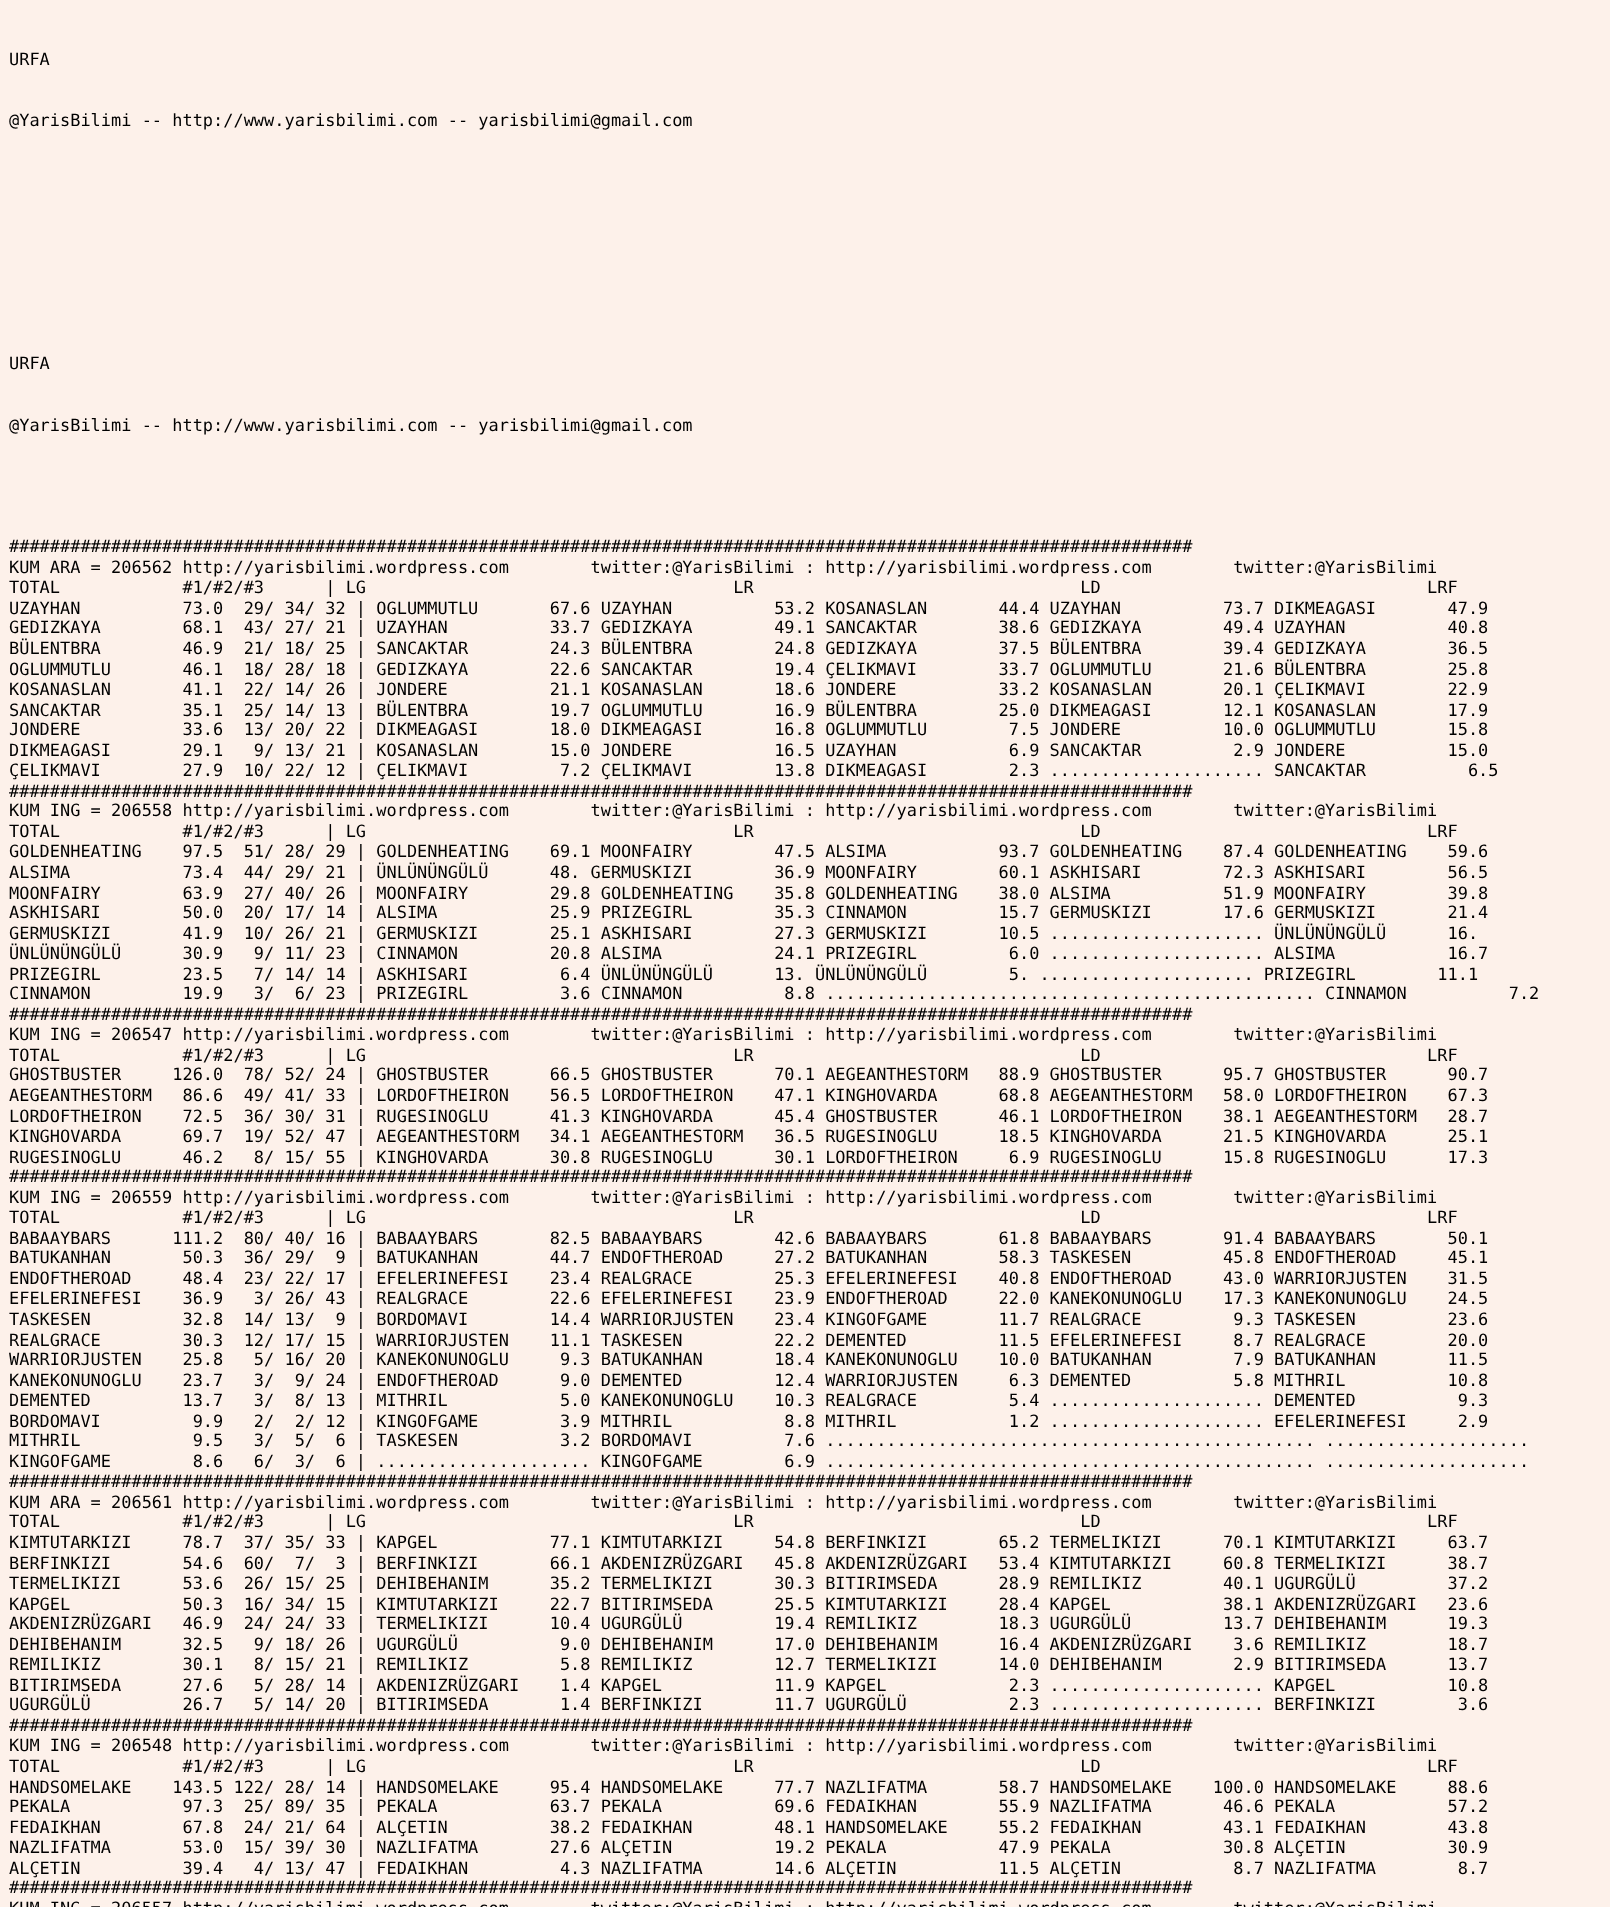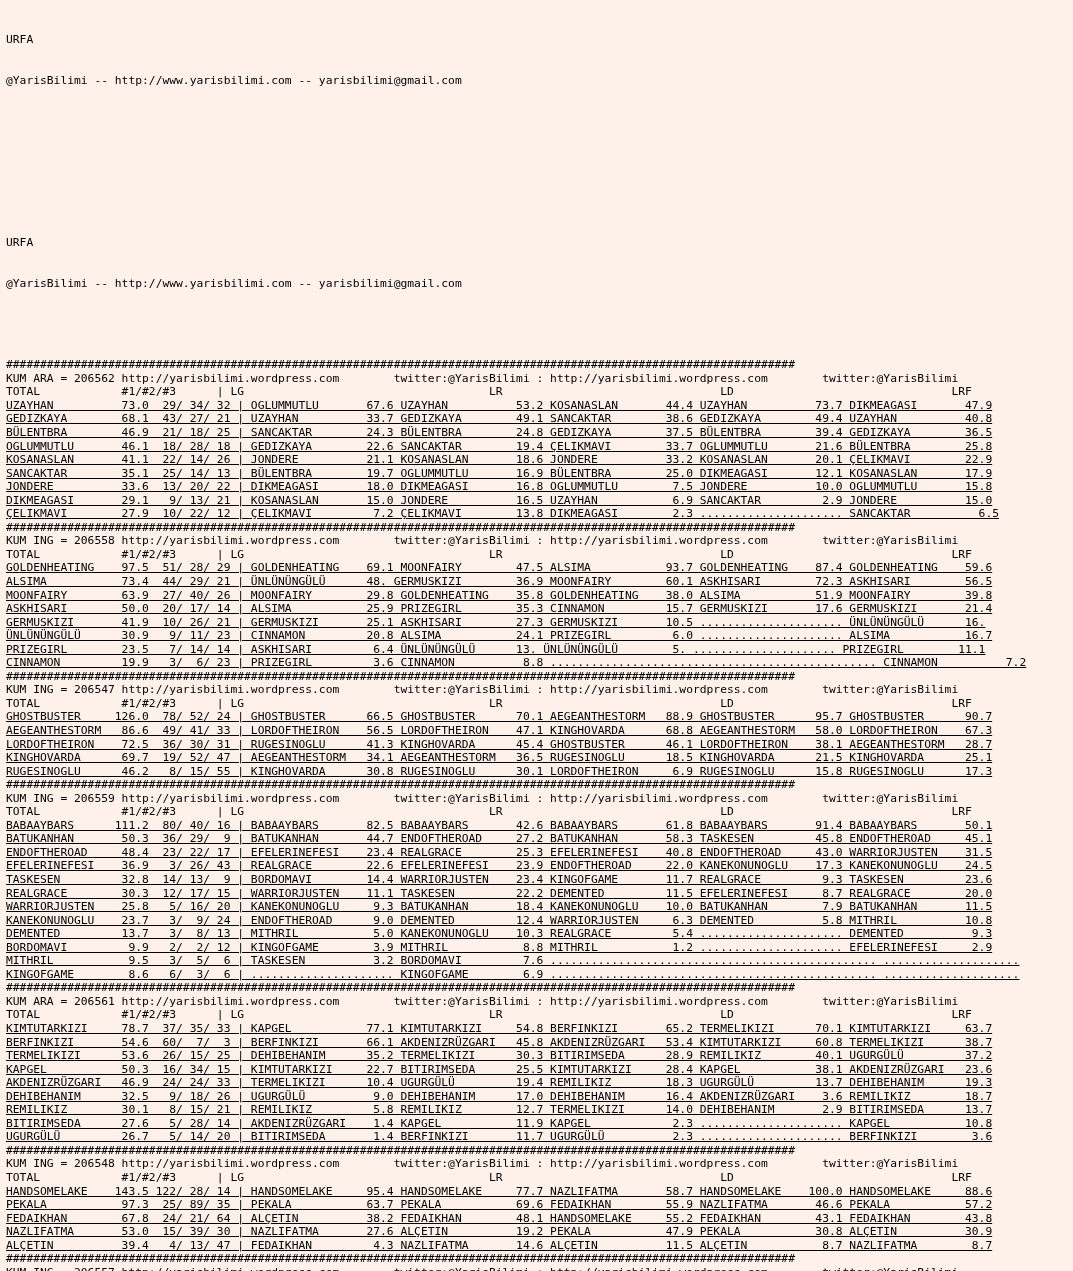--- a/index.html
+++ b/index.html
@@ -14,21 +14,21 @@
     font-size: 11.3px;
     line-height: 13.55px;
     color: #000000;
     -webkit-font-smoothing: none;
   }
   #sheet {
     padding: 6px 0 0 6px;
     white-space: pre;
     letter-spacing: 0px;
   }
-  .blk { white-space: pre; text-decoration: underline; }
+  .blk { white-space: pre; }
   .sep { white-space: pre; }
   .gap { display: block; height: 13.55px; }
 </style>
 </head>
 <body>
 
 <div id="sheet">
   <div><span>URFA</span></div>
   <div>@YarisBilimi -- http://www.yarisbilimi.com -- yarisbilimi@gmail.com</div>
   <span class="gap"></span>

